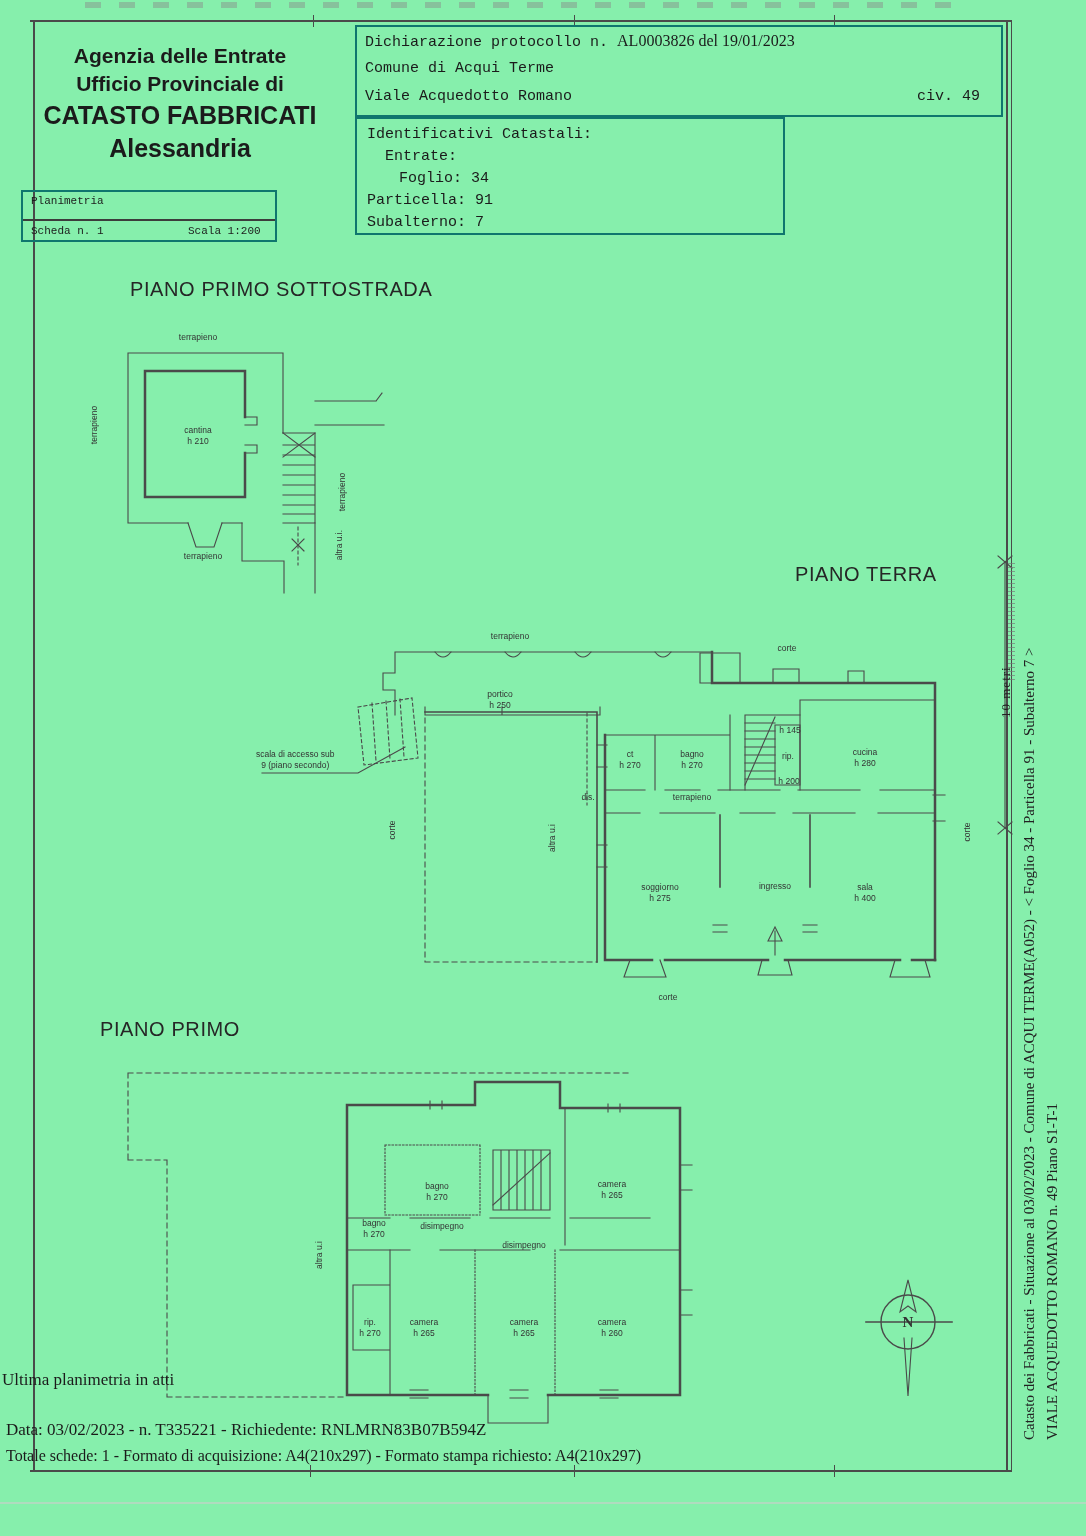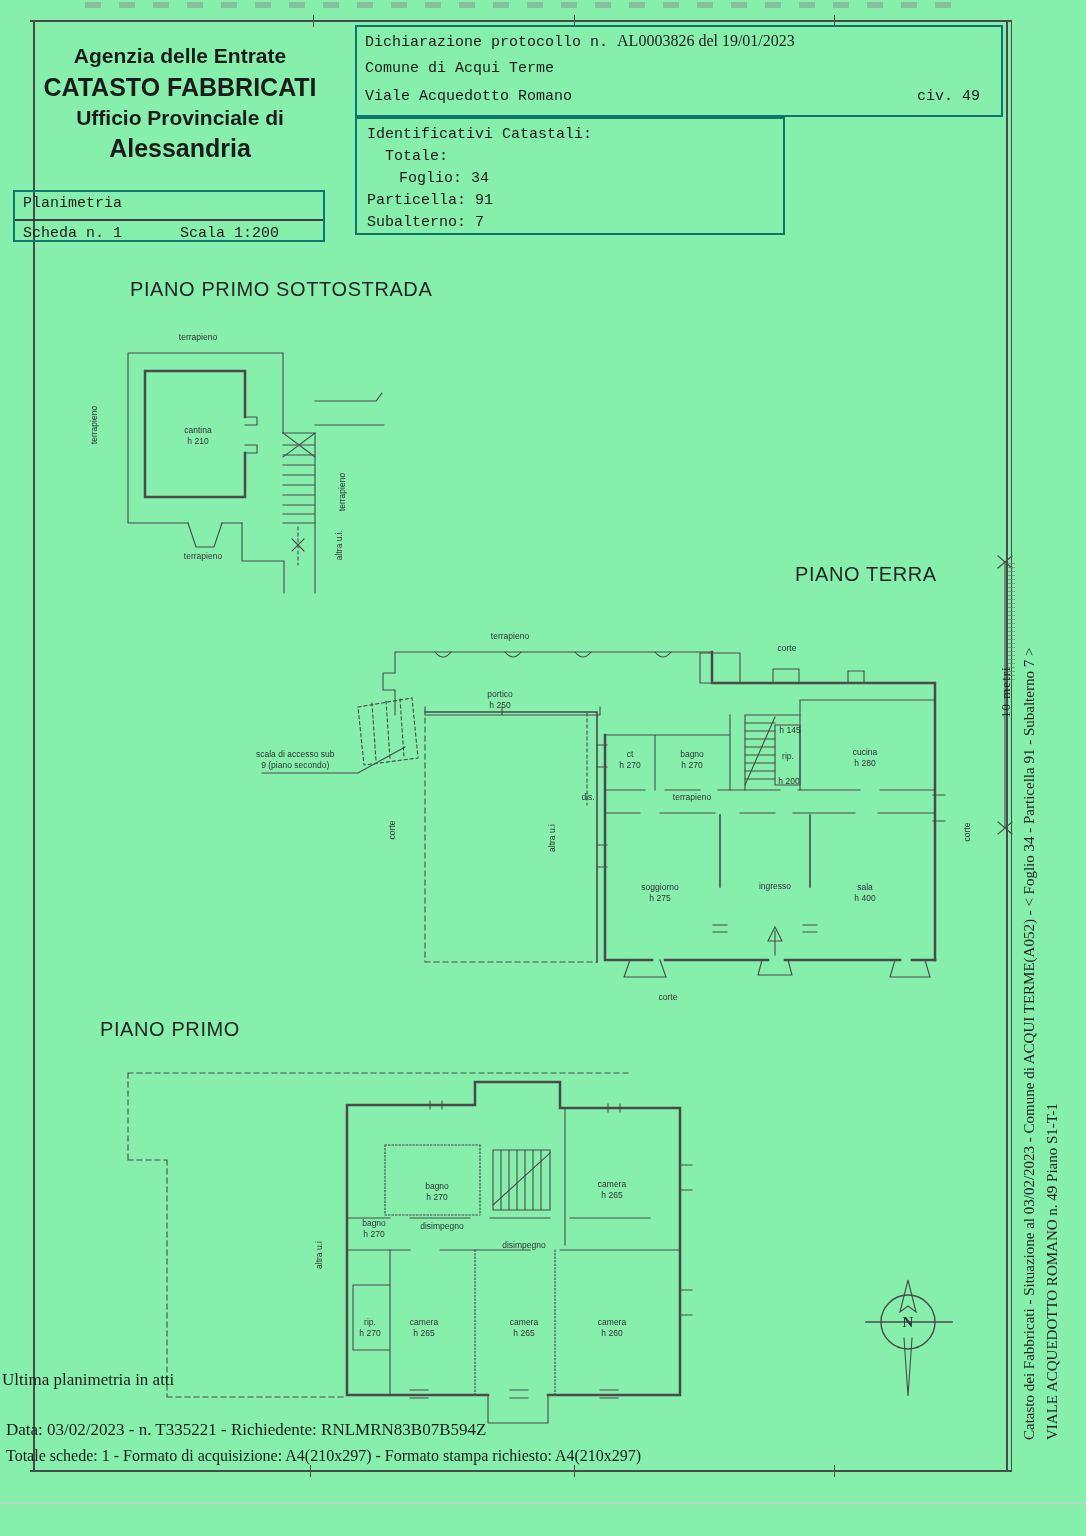--- a/index.html
+++ b/index.html
@@ -48,45 +48,45 @@
   <div class="hline" style="left:30px;top:1470px;width:982px;height:2px"></div>
   <div class="tick" style="left:313px;top:15px"></div>
   <div class="tick" style="left:574px;top:15px"></div>
   <div class="tick" style="left:834px;top:15px"></div>
   <div class="tick" style="left:310px;top:1465px"></div>
   <div class="tick" style="left:574px;top:1465px"></div>
   <div class="tick" style="left:834px;top:1465px"></div>
 
   <div class="abs" style="left:40px;top:44px;width:280px;text-align:center">
     <div style="font-size:21px;font-weight:bold">Agenzia delle Entrate</div>
+    <div style="font-size:21px;font-weight:bold;margin-top:4px">Ufficio Provinciale di</div>
     <div style="font-size:25px;font-weight:bold;margin-top:5px">CATASTO FABBRICATI</div>
-    <div style="font-size:21px;font-weight:bold;margin-top:4px">Ufficio Provinciale di</div>
     <div style="font-size:25px;font-weight:bold;margin-top:4px">Alessandria</div>
   </div>
 
-  <div class="box mono" style="left:13px;top:190px;width:312px;height:52px;font-size:15px">
+  <div class="box mono" style="left:21px;top:190px;width:256px;height:52px;font-size:11px">
     <div style="height:24px;border-bottom:2px solid #3c3c3c;padding:3px 0 0 8px">Planimetria</div>
     <div style="position:relative;height:24px">
       <span class="abs" style="left:8px;top:4px">Scheda n. 1</span>
       <span class="abs" style="left:165px;top:4px">Scala 1:200</span>
     </div>
   </div>
 
   <div class="box mono" style="left:355px;top:25px;width:648px;height:92px;font-size:15px">
     <div style="position:relative;height:100%">
       <span class="abs" style="left:8px;top:5px"><span>Dichiarazione protocollo n. </span><span class="serif" style="font-size:16px">AL0003826 del  19/01/2023</span></span>
       <span class="abs" style="left:8px;top:33px">Comune di Acqui Terme</span>
       <span class="abs" style="left:8px;top:61px">Viale Acquedotto Romano</span>
       <span class="abs" style="left:560px;top:61px">civ. 49</span>
     </div>
   </div>
 
   <div class="box mono" style="left:355px;top:117px;width:430px;height:118px;font-size:15px">
     <span class="abs" style="left:10px;top:7px">Identificativi Catastali:</span>
-    <span class="abs" style="left:28px;top:29px">Totale:</span>
+    <span class="abs" style="left:28px;top:29px">Entrate:</span>
     <span class="abs" style="left:42px;top:51px">Foglio: 34</span>
     <span class="abs" style="left:10px;top:73px">Particella: 91</span>
     <span class="abs" style="left:10px;top:95px">Subalterno: 7</span>
   </div>
 
 
   <div class="plan-title" style="left:130px;top:278px">PIANO PRIMO SOTTOSTRADA</div>
 
   <svg class="plan" style="left:70px;top:305px" width="330" height="290" viewBox="0 0 330 290">
     <g>

